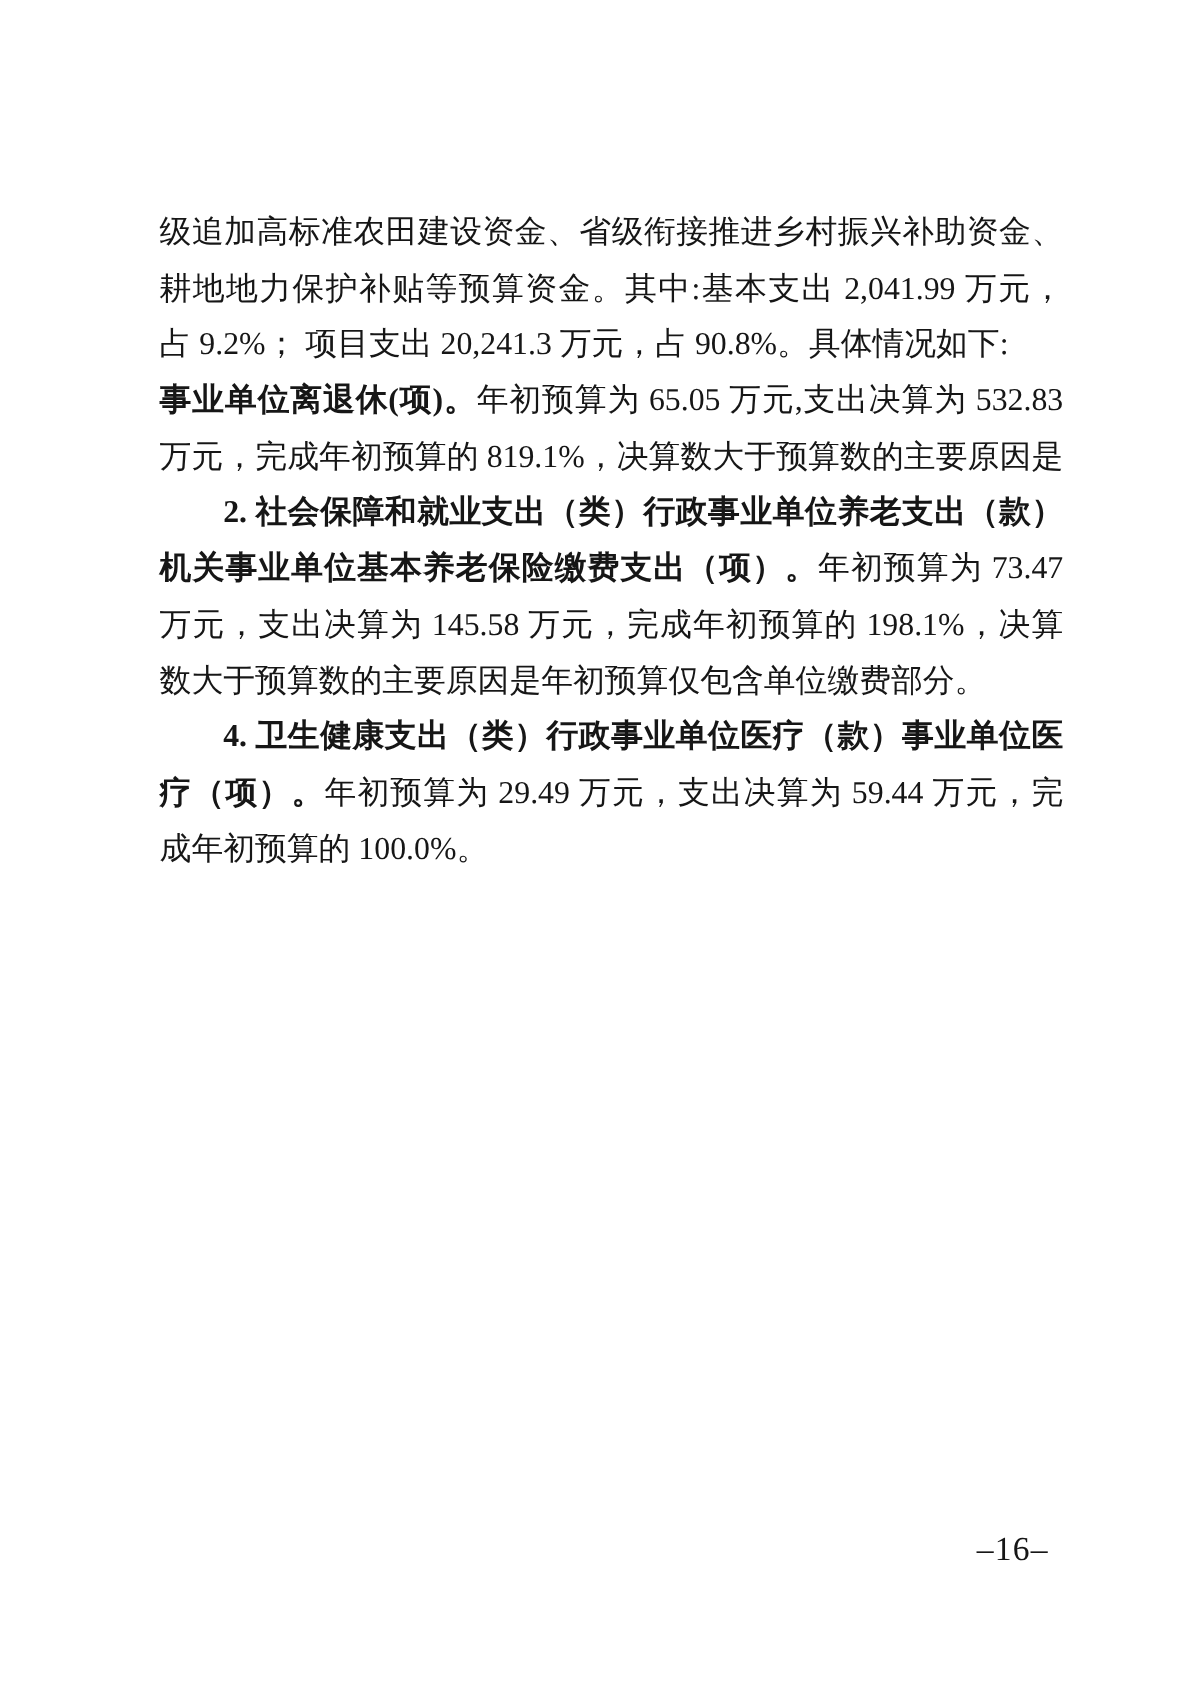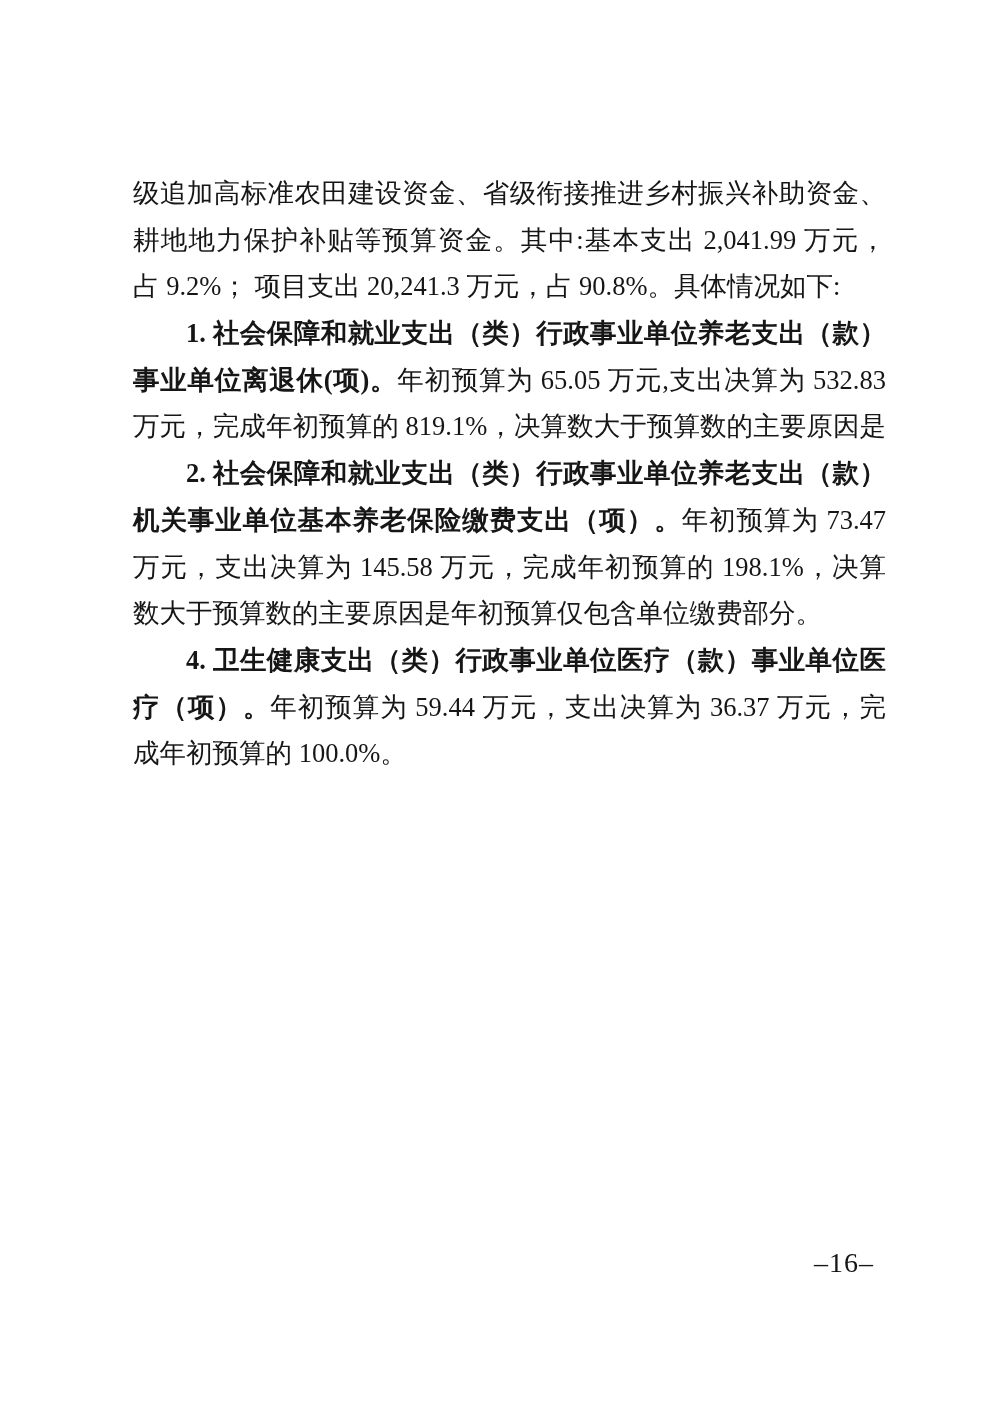--- a/index.html
+++ b/index.html
@@ -35,47 +35,46 @@
     text-align: center;
     text-align-last: left;
   }
   .line.indent {
     text-indent: 53px;
   }
   .seg { font-weight: normal; margin-top: 24px; }
   .seg.bold { font-weight: bold; }
   .page-number {
     position: absolute;
-    top: 1247px;
+    top: 1276px;
     right: 126px;
     font-size: 28px;
     letter-spacing: 1px;
     color: #161616;
   }
 </style>
 </head>
 <body>
 
 <main class="doc">
     <div class="para">
       <div class="line"><span class="seg">级追加高标准农田建设资金、省级衔接推进乡村振兴补助资金、</span></div>
       <div class="line"><span class="seg">耕地地力保护补贴等预算资金。其中:基本支出 2,041.99 万元，</span></div>
       <div class="line last"><span class="seg">占 9.2%； 项目支出 20,241.3 万元，占 90.8%。具体情况如下:</span></div>
     </div>
     <div class="para">
-      <div class="line indent"><span class="seg bold">1. 社会保障和就业支出（类）行政事业单位养老支出（款）</span></div>
       <div class="line"><span class="seg bold">事业单位离退休(项)。</span><span class="seg">年初预算为 65.05 万元,支出决算为 532.83</span></div>
       <div class="line"><span class="seg">万元，完成年初预算的 819.1%，决算数大于预算数的主要原因是</span></div>
     </div>
     <div class="para">
       <div class="line indent"><span class="seg bold">2. 社会保障和就业支出（类）行政事业单位养老支出（款）</span></div>
       <div class="line"><span class="seg bold">机关事业单位基本养老保险缴费支出（项）。</span><span class="seg">年初预算为 73.47</span></div>
       <div class="line"><span class="seg">万元，支出决算为 145.58 万元，完成年初预算的 198.1%，决算</span></div>
       <div class="line last"><span class="seg">数大于预算数的主要原因是年初预算仅包含单位缴费部分。</span></div>
     </div>
     <div class="para">
       <div class="line indent"><span class="seg bold">4. 卫生健康支出（类）行政事业单位医疗（款）事业单位医</span></div>
-      <div class="line"><span class="seg bold">疗（项）。</span><span class="seg">年初预算为 59.44 万元，支出决算为 36.37 万元，完</span></div>
+      <div class="line"><span class="seg bold">疗（项）。</span><span class="seg">年初预算为 29.49 万元，支出决算为 59.44 万元，完</span></div>
       <div class="line last"><span class="seg">成年初预算的 100.0%。</span></div>
     </div>
   </main>
 
 <div class="page-number">–16–</div>
 
 </body></html>

